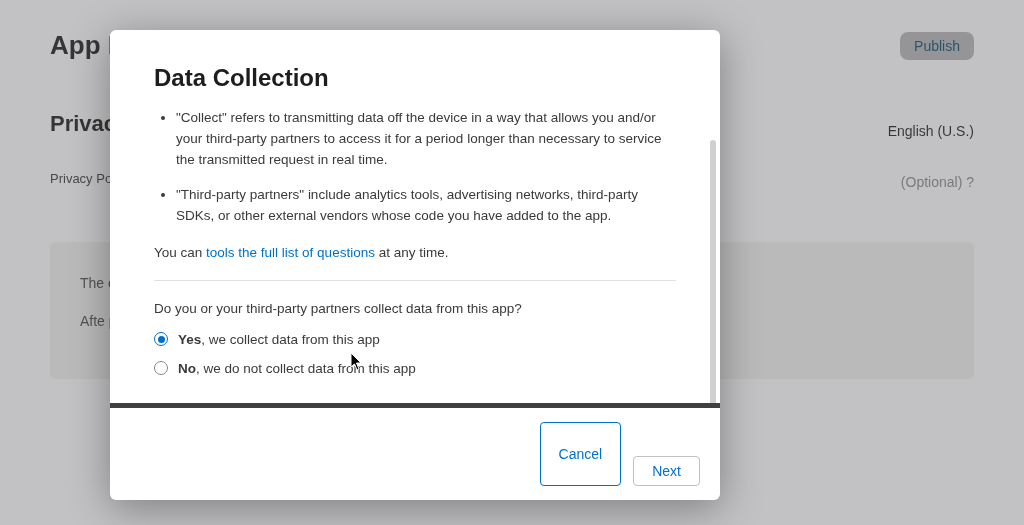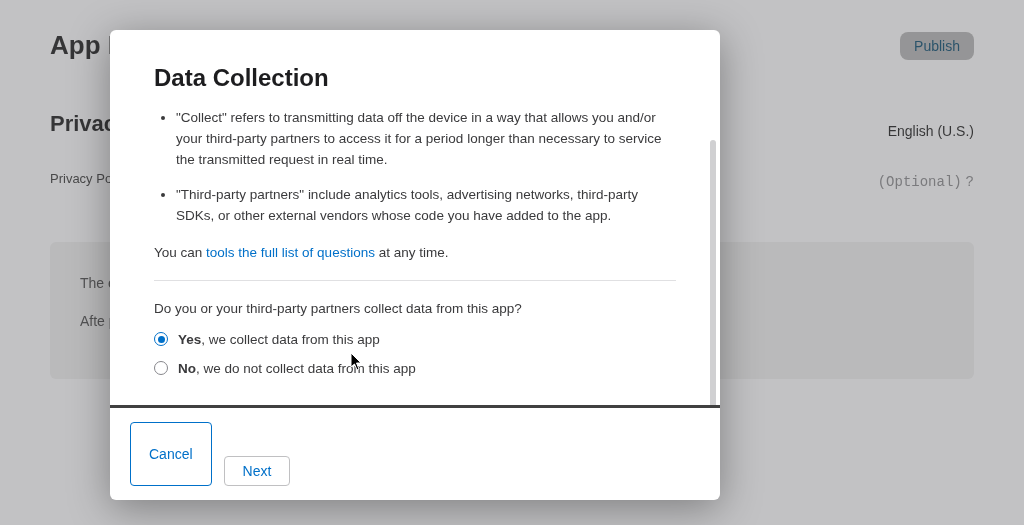--- a/index.html
+++ b/index.html
@@ -54,21 +54,21 @@
       justify-content: space-between;
       align-items: center;
       margin-bottom: 20px;
       font-size: 14px;
     }
     .field-row {
       font-size: 13px;
       color: #3a3a3c;
       margin-bottom: 6px;
     }
-    .optional { color: #86868b; font-family: Liberation Mono, monospace; }
+    .optional { color: #86868b; }
     .info-box {
       background: #e8e8ea;
       border-radius: 6px;
       padding: 30px;
       font-size: 14px;
       color: #4a4a4c;
       line-height: 1.6;
       margin-top: 50px;
     }
     .info-box p { margin-bottom: 16px; }
@@ -155,24 +155,24 @@
     .radio.selected::after {
       content: "";
       width: 7px;
       height: 7px;
       background: #0070c9;
       border-radius: 50%;
     }
     .radio-label b { font-weight: 600; }
 
     .modal-footer {
-      border-top: 3px solid #404040;
+      border-top: 5px solid #404040;
       padding: 14px 20px;
       display: flex;
-      justify-content: flex-start;
+      justify-content: flex-end;
       gap: 12px;
     }
     .btn {
       padding: 6px 18px;
       font-size: 14px;
       border-radius: 4px;
       cursor: pointer;
       border: 1px solid #0070c9;
       background: #fff;
       color: #0070c9;

